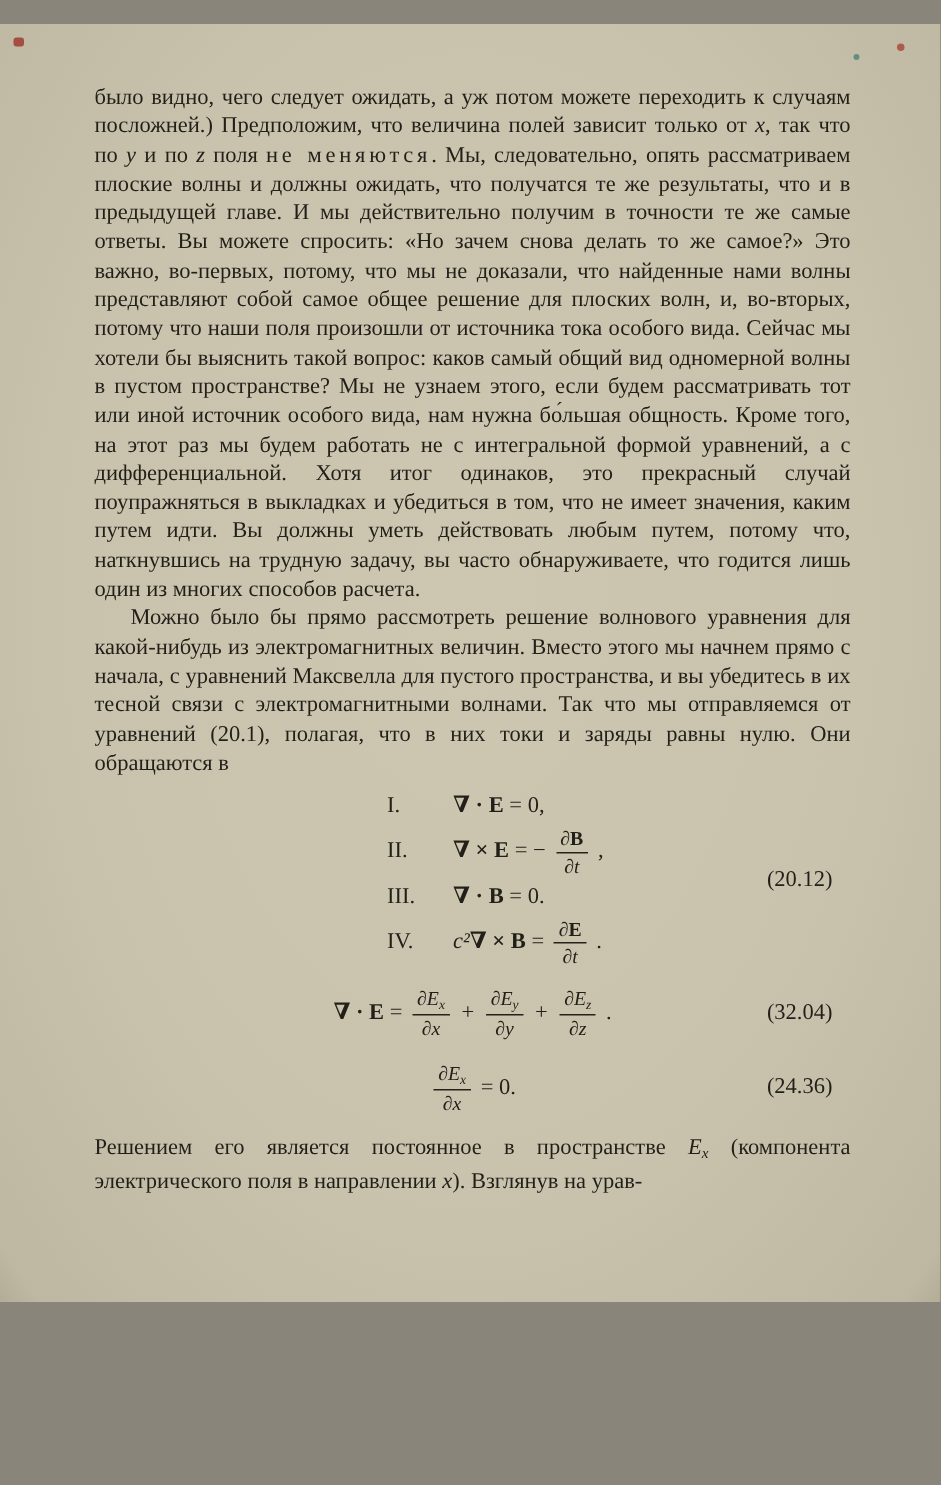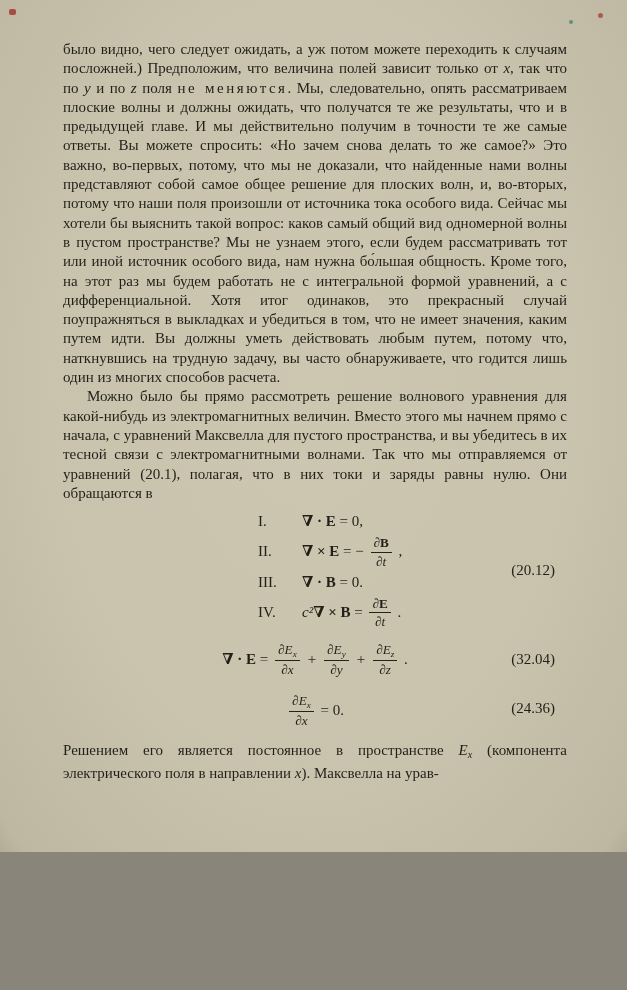--- a/index.html
+++ b/index.html
@@ -1,20 +1,20 @@
 <!DOCTYPE html>
 <html><head>
 <meta charset="utf-8">
 <style>
   html,body{margin:0;padding:0;}
   body{background:#8a857a;}
   .page{
     position:relative;
     width:627px;height:852px;
-    margin:0 auto;
+    margin:16px auto;
     background:radial-gradient(ellipse at 50% 45%, #cdc7b2 0%, #c9c3ae 60%, #beb8a3 96%, #b3ad98 100%);
     overflow:hidden;
     font-family:"Liberation Serif","DejaVu Serif",serif;
     color:#211f18;
   }
   .content{
     position:absolute;left:63px;top:40px;width:504px;
     font-size:15px;line-height:19.3px;text-align:justify;
   }
   p{margin:0;}
@@ -96,19 +96,19 @@
       <span class="eqcenter"><span class="vec">∇ · E</span><span> = </span><span class="frac"><span class="num"><span class="it">∂E</span><span class="subsc">x</span></span><span class="den it">∂x</span></span><span class="plus">+</span><span class="frac"><span class="num"><span class="it">∂E</span><span class="subsc">y</span></span><span class="den it">∂y</span></span><span class="plus">+</span><span class="frac"><span class="num"><span class="it">∂E</span><span class="subsc">z</span></span><span class="den it">∂z</span></span><span> .</span></span>
       <span class="eqnum">(32.04)</span>
     </div>
 
 
     <div class="eqline">
       <span class="eqcenter"><span class="frac"><span class="num"><span class="it">∂E</span><span class="subsc">x</span></span><span class="den it">∂x</span></span><span> = 0.</span></span>
       <span class="eqnum">(24.36)</span>
     </div>
 
-    <p><span>Решением его является постоянное в пространстве </span><span class="it">E</span><span class="subsc">x</span><span> (компонента электрического поля в направлении </span><span class="it">x</span><span>). Максвелла на урав-</span></p>
+    <p><span>Решением его является постоянное в пространстве </span><span class="it">E</span><span class="subsc">x</span><span> (компонента электрического поля в направлении </span><span class="it">x</span><span>). Взглянув на урав-</span></p>
 
   </div>
 
   <div class="pagenum">124</div>
 
 </div>
 
 </body></html>

